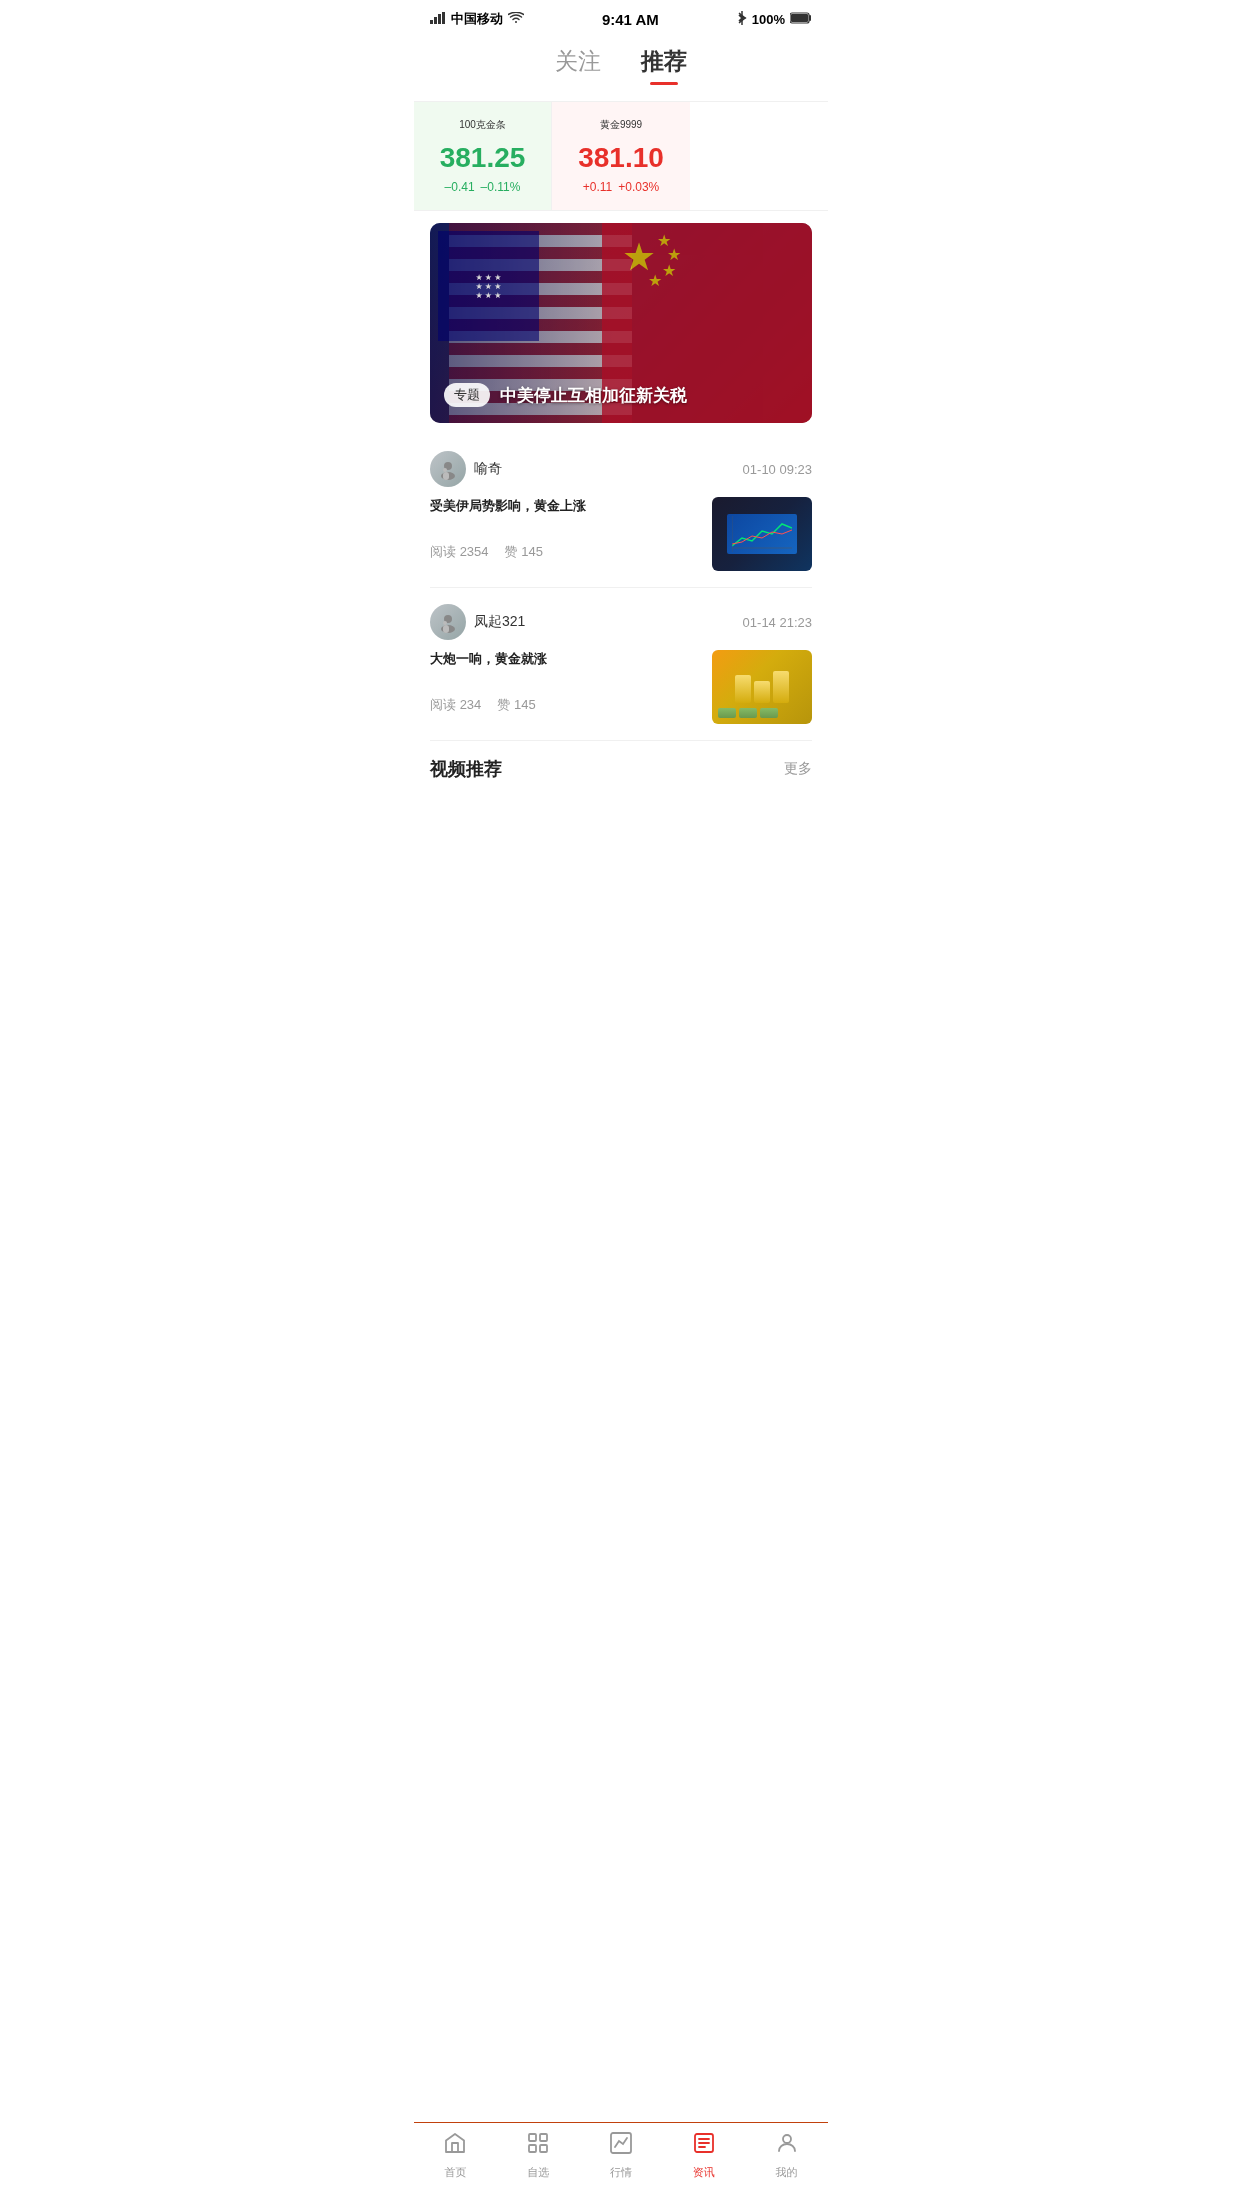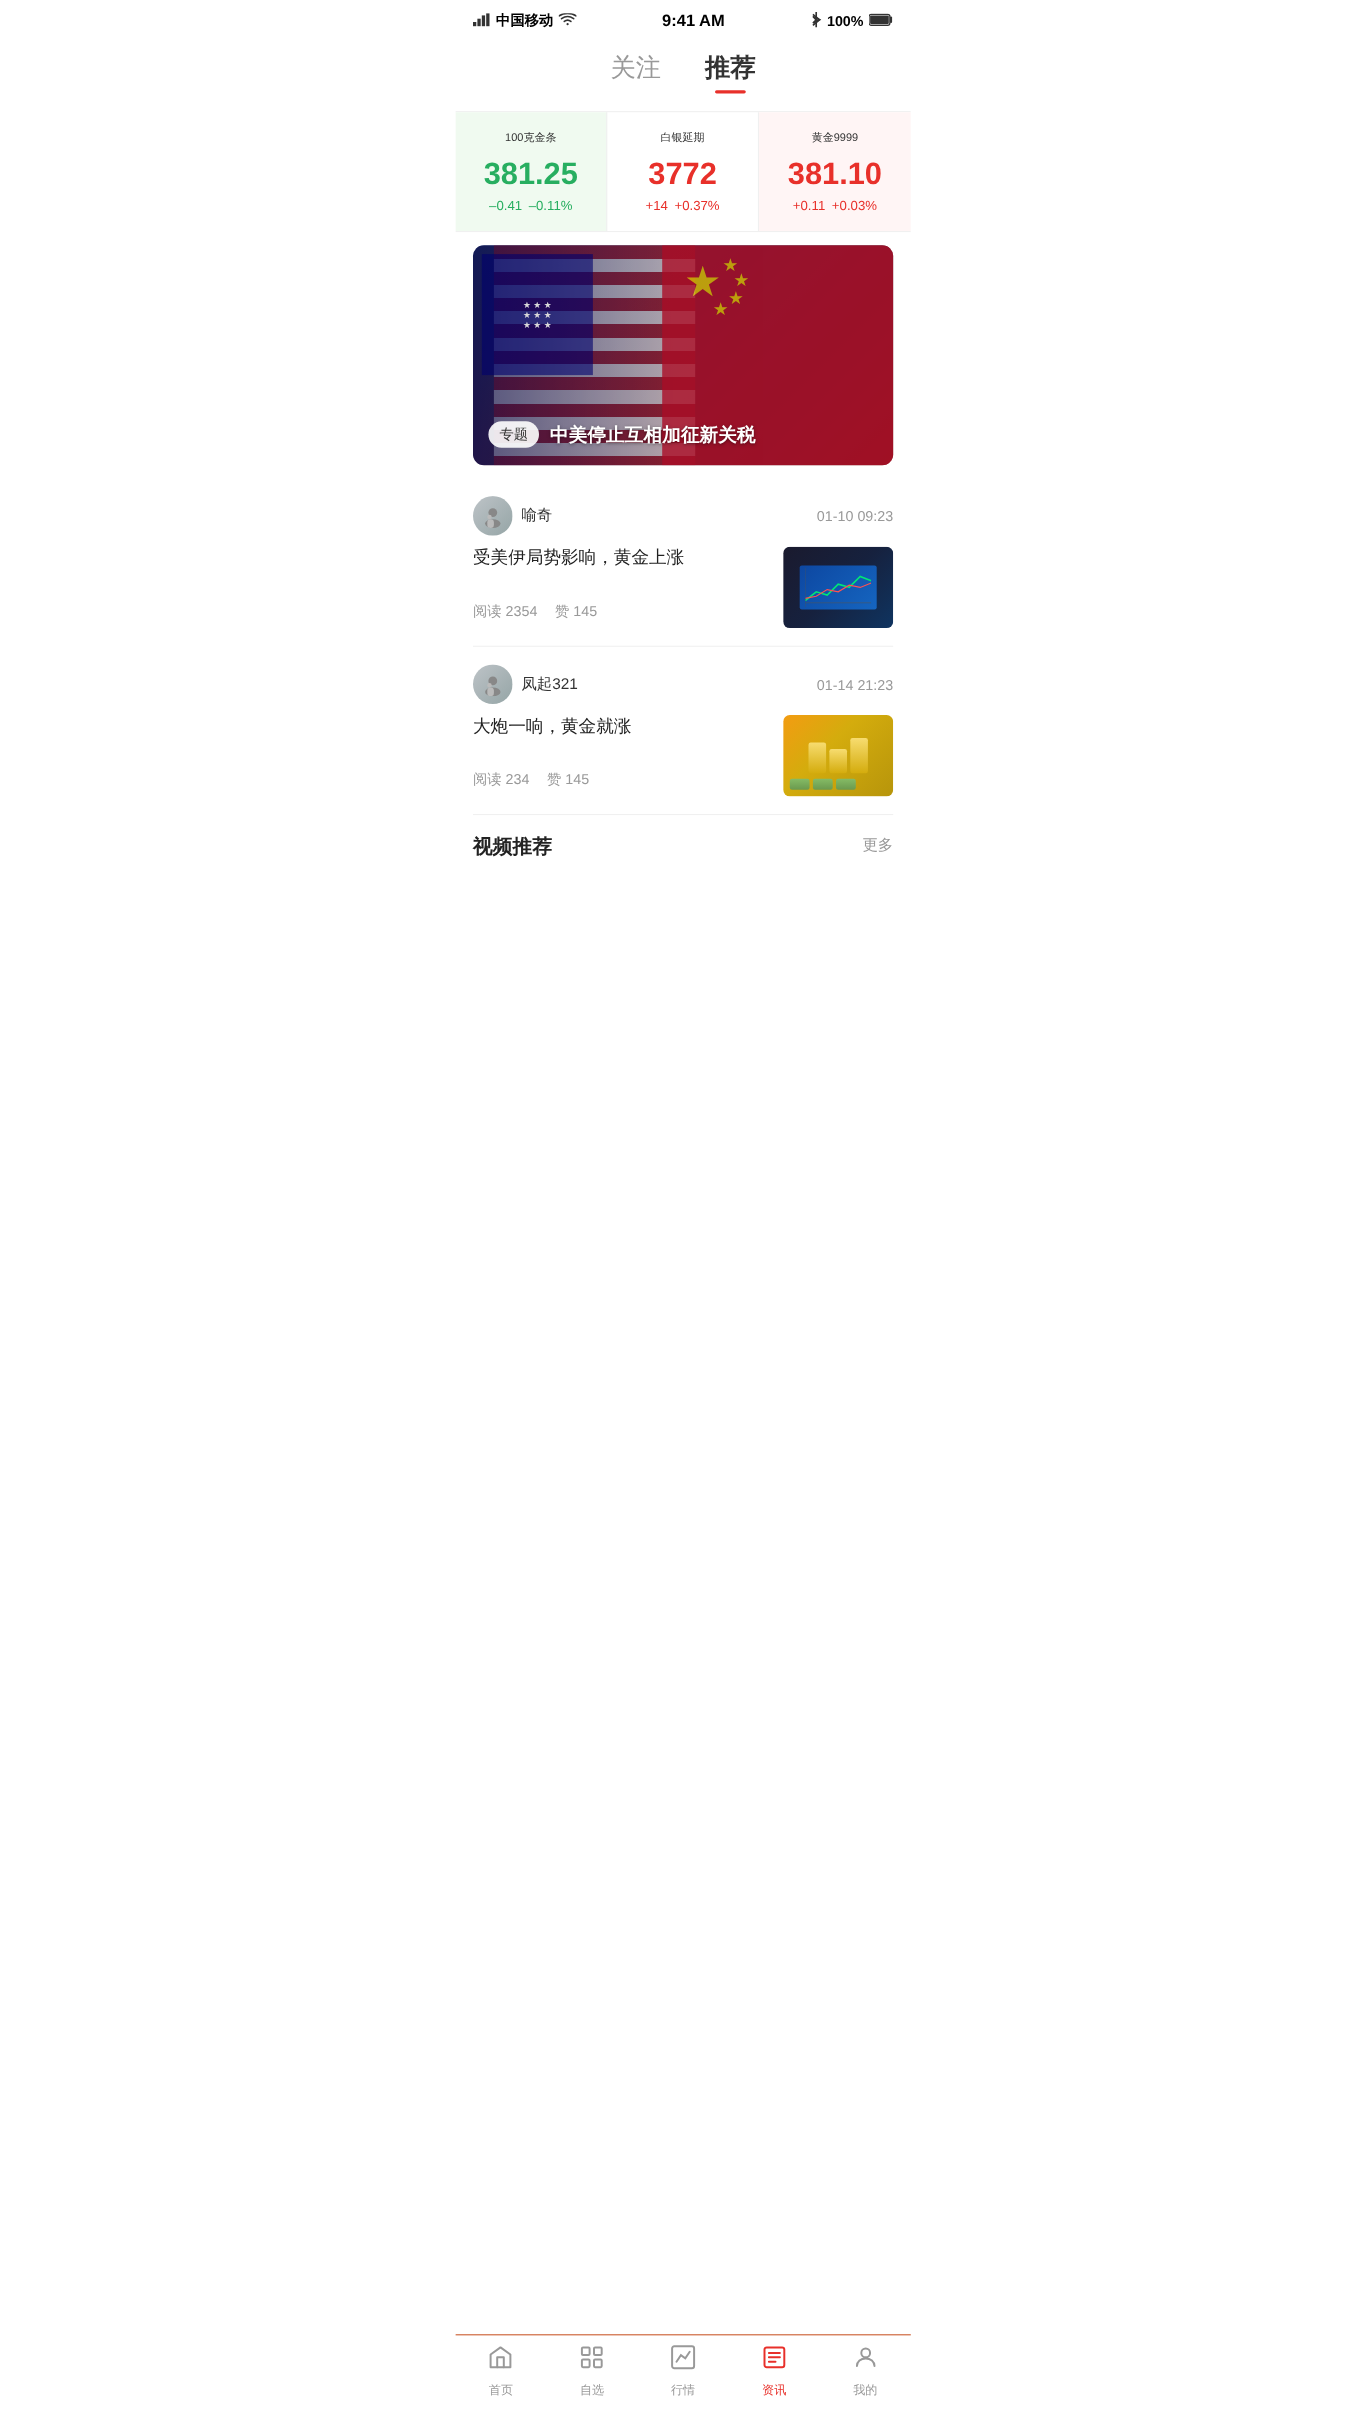--- a/index.html
+++ b/index.html
@@ -196,22 +196,22 @@
     }
     .author-name { font-size: 14px; color: #333; }
     .article-time { font-size: 13px; color: #999; }
     .article-body {
       display: flex;
       gap: 12px;
       align-items: flex-start;
     }
     .article-text { flex: 1; }
     .article-headline {
-      font-size: 16px;
-      font-weight: 400;
+      font-size: 13px;
+      font-weight: 700;
       color: #222;
       line-height: 1.4;
       margin-bottom: 28px;
     }
     .article-stats {
       font-size: 13px;
       color: #999;
       display: flex;
       gap: 16px;
     }
@@ -364,28 +364,20 @@
   </div>
 </div>
 
 <div class="price-cards">
   <div class="price-card highlight-green">
     <div class="price-card-name">100克金条</div>
     <div class="price-card-value green">381.25</div>
     <div class="price-card-change green">
       <span>–0.41</span>
       <span>–0.11%</span>
-    </div>
-  </div>
-  <div class="price-card">
-    <div class="price-card-name">白银延期</div>
-    <div class="price-card-value red">3772</div>
-    <div class="price-card-change red">
-      <span>+14</span>
-      <span>+0.37%</span>
     </div>
   </div>
   <div class="price-card highlight-red">
     <div class="price-card-name">黄金9999</div>
     <div class="price-card-value red">381.10</div>
     <div class="price-card-change red">
       <span>+0.11</span>
       <span>+0.03%</span>
     </div>
   </div>

